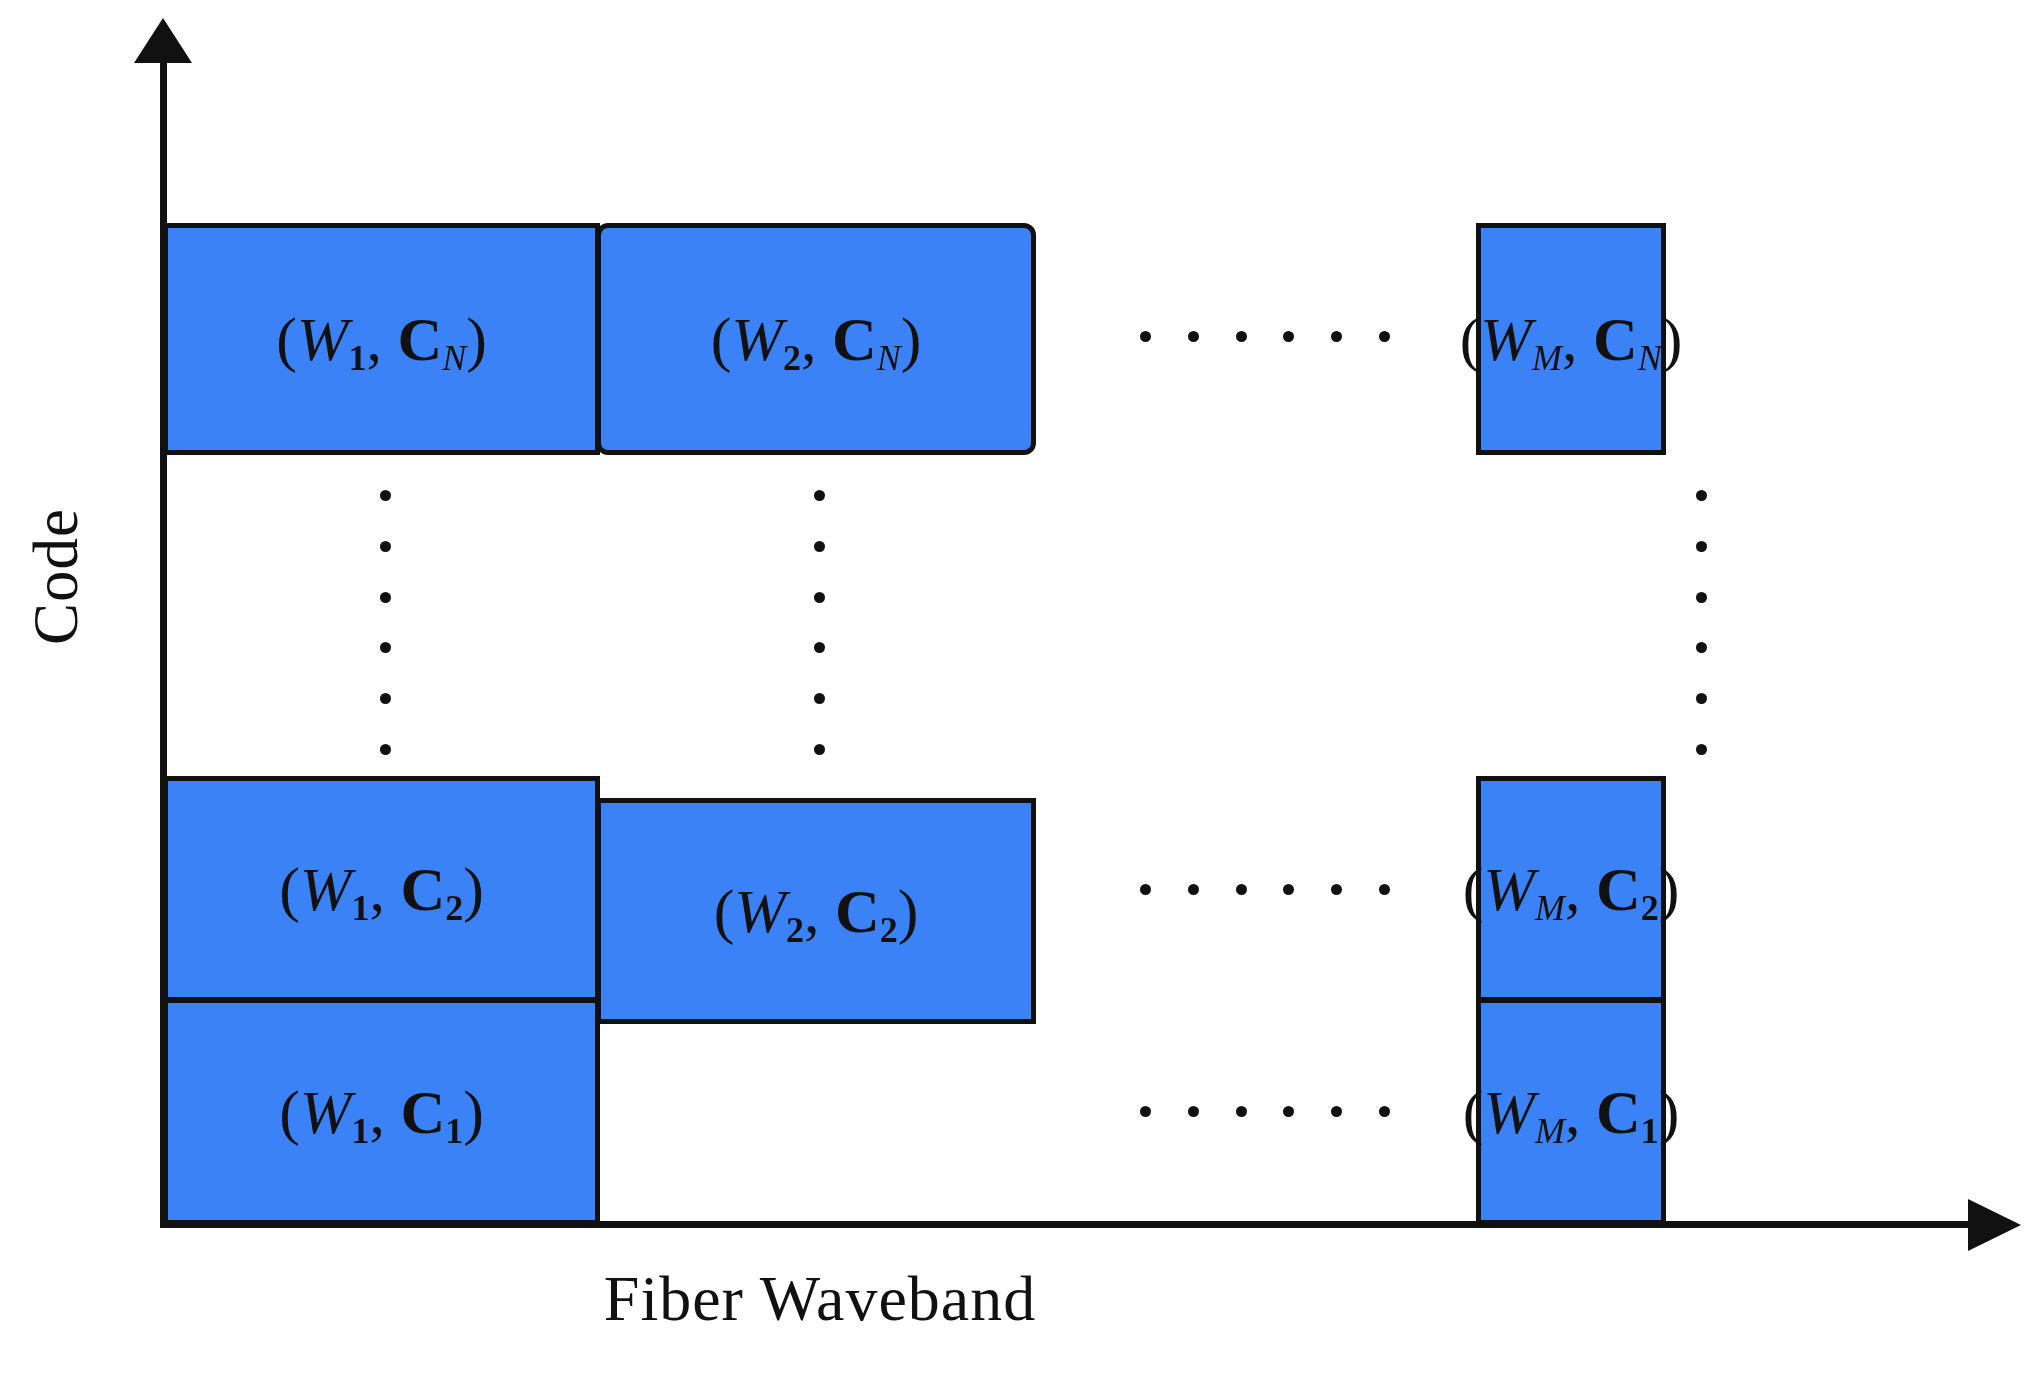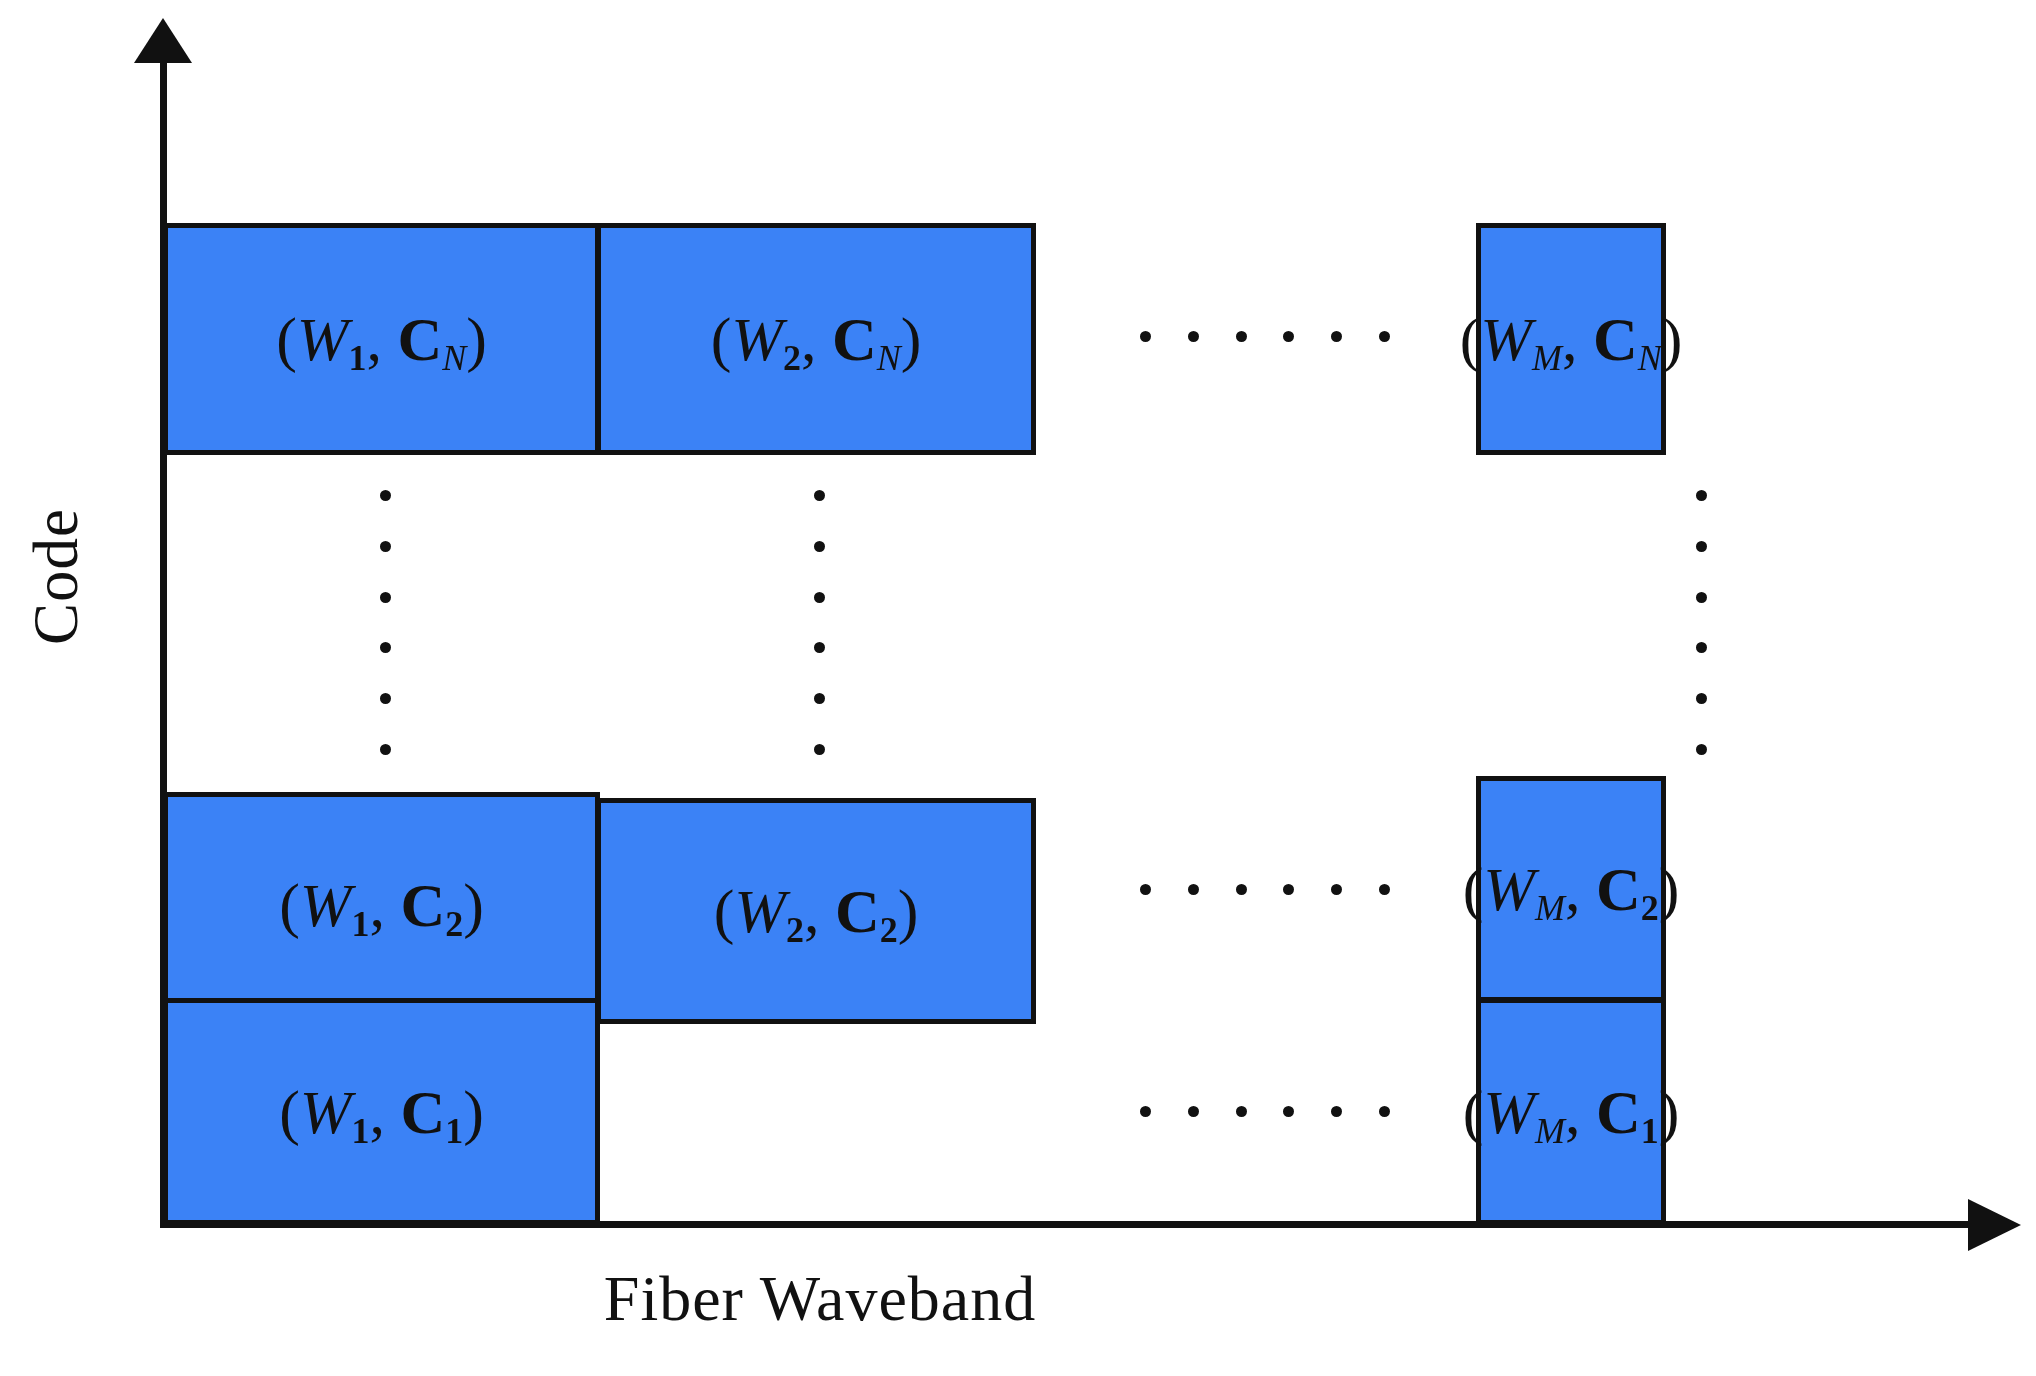--- a/index.html
+++ b/index.html
@@ -151,21 +151,21 @@
 
   <div class="ylabel">Code</div>
   <div class="xlabel">Fiber Waveband</div>
 
   <div class="cell" style="left:163px; top:223px; width:437px; height:232px;">
     <span class="cell-label">
       <span>(</span><span class="it">W</span><sub class="bd">1</sub><span>, </span><span class="bd">C</span><sub class="it">N</sub><span>)</span>
     </span>
   </div>
 
-  <div class="cell" style="left:596px; top:223px; width:440px; height:232px;">
+  <div class="cell" style="left:596px; top:223px; width:440px; height:232px;border-radius:12px;">
     <span class="cell-label">
       <span>(</span><span class="it">W</span><sub class="bd">2</sub><span>, </span><span class="bd">C</span><sub class="it">N</sub><span>)</span>
     </span>
   </div>
 
   <div class="hdots" style="left:1140px; top:329px; width:250px; height:14px;">
       <span class="dot" style="background: rgb(17, 17, 17);"></span>
       <span class="dot" style="background: rgb(17, 17, 17);"></span>
       <span class="dot" style="background: rgb(17, 17, 17);"></span>
       <span class="dot" style="background: rgb(17, 17, 17);"></span>
@@ -199,21 +199,21 @@
     </div>
   <div class="vdots" style="left:1694px; top:490px; width:14px; height:265px;">
       <span class="dot" style="background: rgb(17, 17, 17);"></span>
       <span class="dot" style="background: rgb(17, 17, 17);"></span>
       <span class="dot" style="background: rgb(17, 17, 17);"></span>
       <span class="dot" style="background: rgb(17, 17, 17);"></span>
       <span class="dot" style="background: rgb(17, 17, 17);"></span>
       <span class="dot" style="background: rgb(17, 17, 17);"></span>
     </div>
 
-  <div class="cell" style="left:163px; top:776px; width:437px; height:226px;margin-top:16px;">
+  <div class="cell" style="left:163px; top:776px; width:437px; height:226px;">
     <span class="cell-label">
       <span>(</span><span class="it">W</span><sub class="bd">1</sub><span>, </span><span class="bd">C</span><sub class="bd">2</sub><span>)</span>
     </span>
   </div>
 
   <div class="cell" style="left:596px; top:776px; width:440px; height:226px;margin-top:22px;">
     <span class="cell-label">
       <span>(</span><span class="it">W</span><sub class="bd">2</sub><span>, </span><span class="bd">C</span><sub class="bd">2</sub><span>)</span>
     </span>
   </div>

